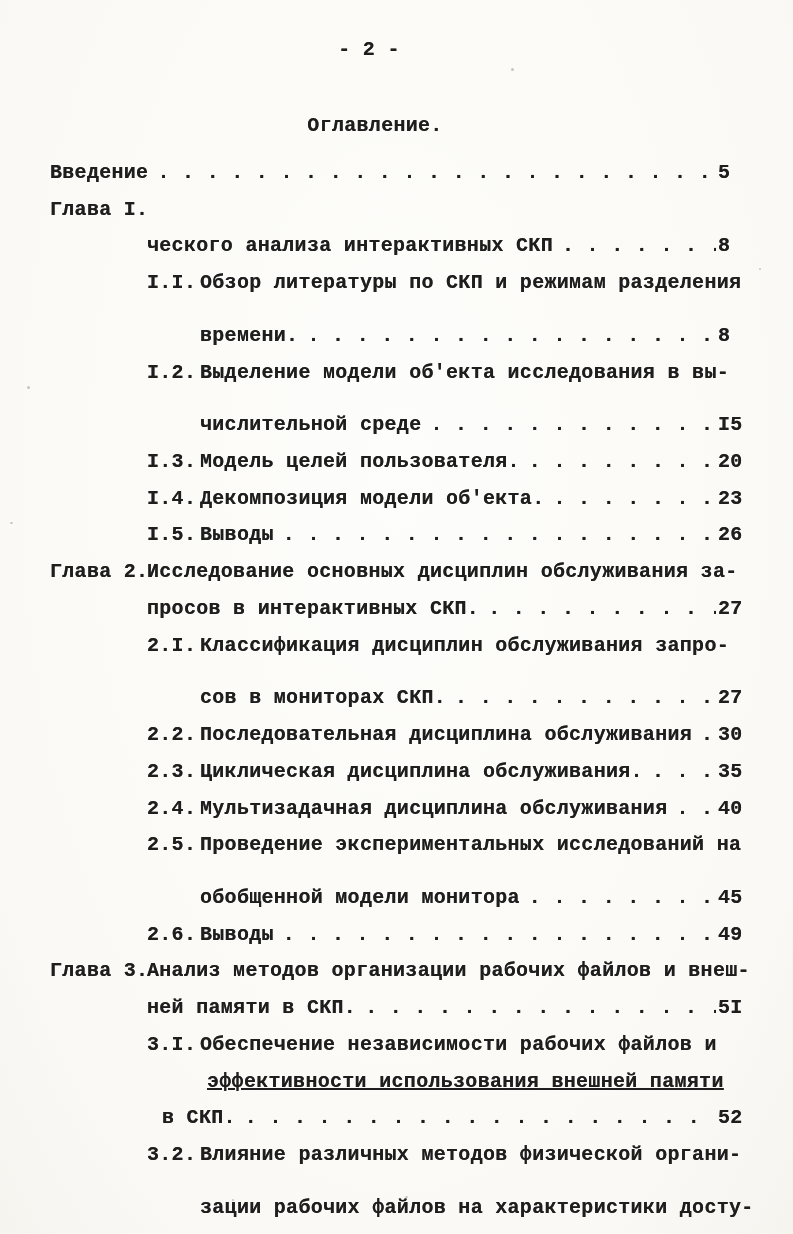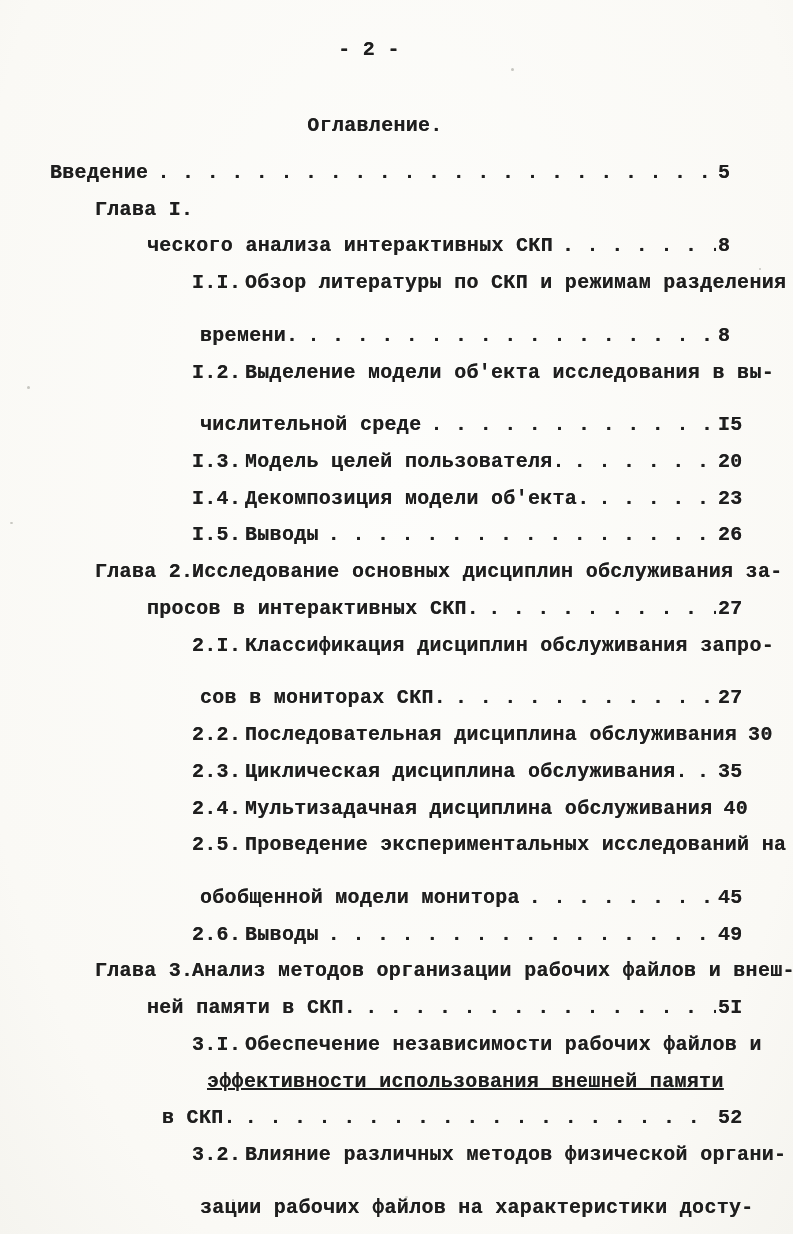--- a/index.html
+++ b/index.html
@@ -33,21 +33,21 @@
     height:36.72px;
     line-height:36.72px;
     white-space:nowrap;
   }
   .row[data-indent="0"]{padding-left:0;}
   .row[data-indent="1"]{padding-left:97px;}
   .row[data-indent="2"]{padding-left:150px;margin-top:16px;}
   .row[data-indent="3"]{padding-left:112px;}
   .row[data-indent="4"]{padding-left:157px;text-decoration:underline;}
   .row[data-indent="5"]{padding-left:137px;gap:10px;}
-  .lbl{flex:none;display:inline-block;white-space:pre;margin-left:45px;}
+  .lbl{flex:none;display:inline-block;white-space:pre;}
   .row[data-indent="0"] .lbl{width:97px;}
   .row[data-indent="1"] .lbl{width:53px;}
   .txt{flex:none;white-space:pre;}
   .leader{
     flex:1 1 auto;
     overflow:hidden;
     white-space:nowrap;
     padding-left:9px;
     min-width:0;
   }

